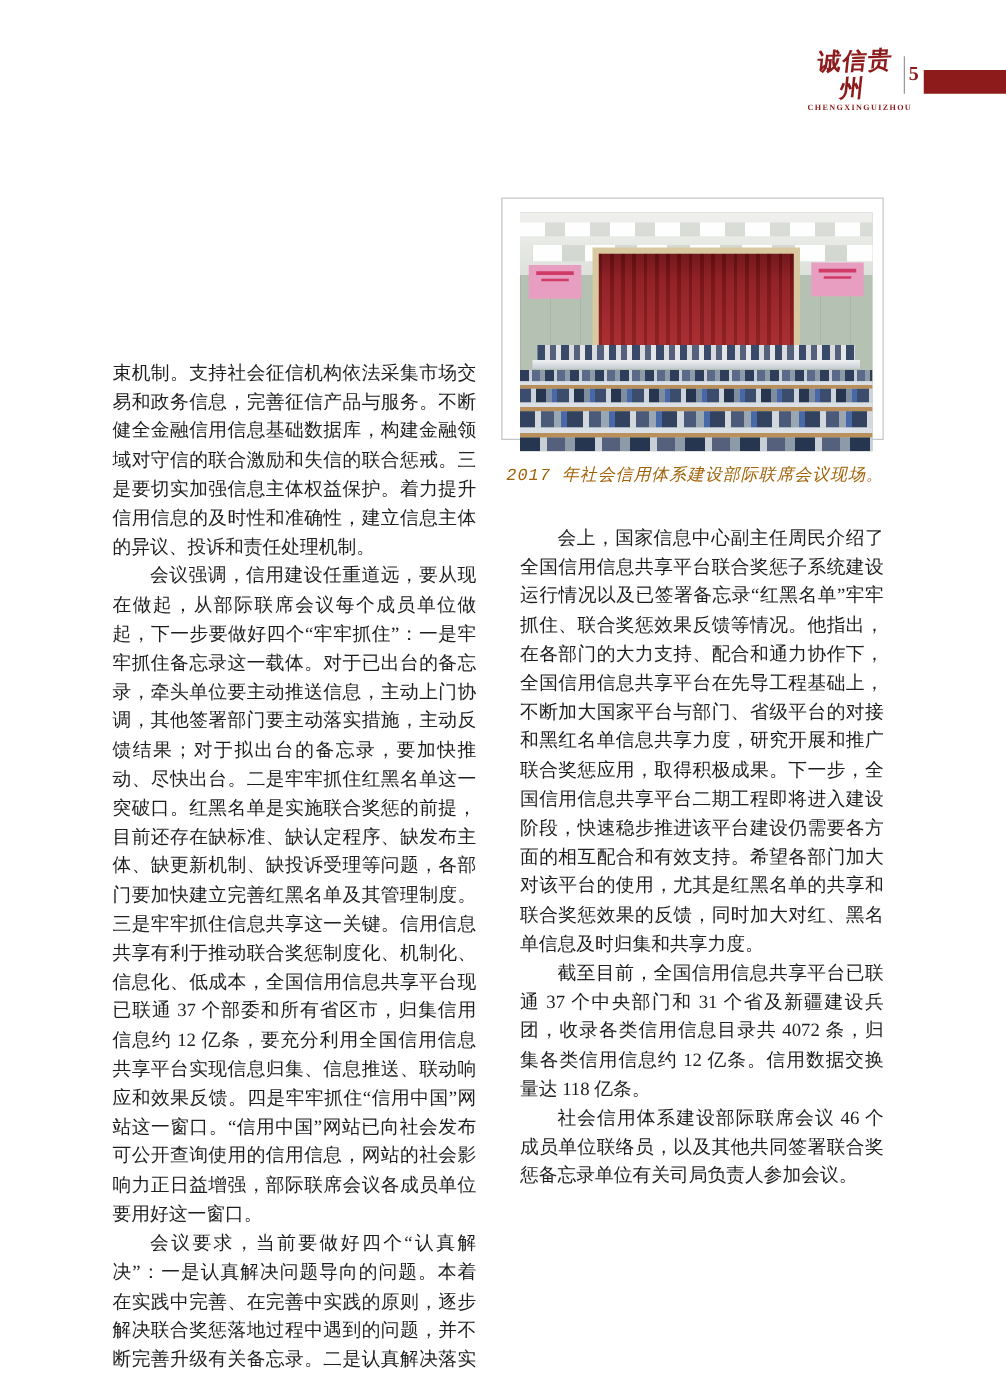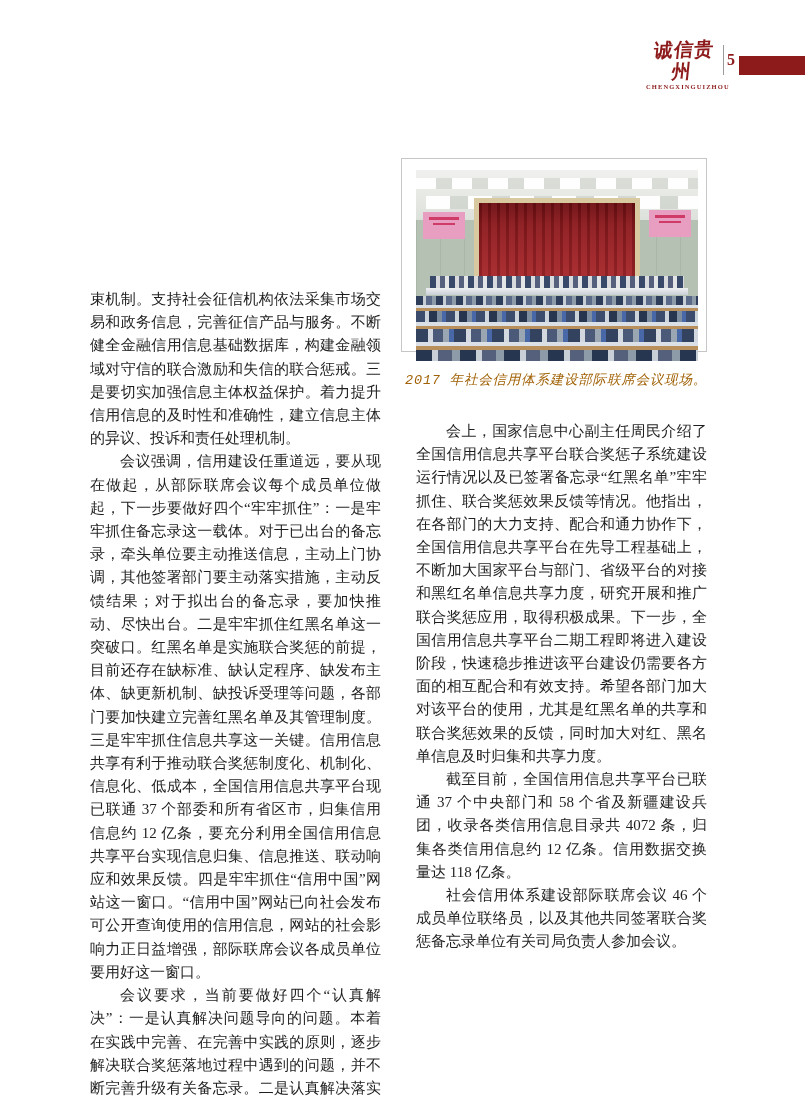--- a/index.html
+++ b/index.html
@@ -121,17 +121,17 @@
   </div>
   <div class="photo-caption">2017 年社会信用体系建设部际联席会议现场。</div>
 
   <div class="col col-left">
       <p class="">束机制。支持社会征信机构依法采集市场交易和政务信息，完善征信产品与服务。不断健全金融信用信息基础数据库，构建金融领域对守信的联合激励和失信的联合惩戒。三是要切实加强信息主体权益保护。着力提升信用信息的及时性和准确性，建立信息主体的异议、投诉和责任处理机制。</p>
       <p class="indent">会议强调，信用建设任重道远，要从现在做起，从部际联席会议每个成员单位做起，下一步要做好四个“牢牢抓住”：一是牢牢抓住备忘录这一载体。对于已出台的备忘录，牵头单位要主动推送信息，主动上门协调，其他签署部门要主动落实措施，主动反馈结果；对于拟出台的备忘录，要加快推动、尽快出台。二是牢牢抓住红黑名单这一突破口。红黑名单是实施联合奖惩的前提，目前还存在缺标准、缺认定程序、缺发布主体、缺更新机制、缺投诉受理等问题，各部门要加快建立完善红黑名单及其管理制度。三是牢牢抓住信息共享这一关键。信用信息共享有利于推动联合奖惩制度化、机制化、信息化、低成本，全国信用信息共享平台现已联通 37 个部委和所有省区市，归集信用信息约 12 亿条，要充分利用全国信用信息共享平台实现信息归集、信息推送、联动响应和效果反馈。四是牢牢抓住“信用中国”网站这一窗口。“信用中国”网站已向社会发布可公开查询使用的信用信息，网站的社会影响力正日益增强，部际联席会议各成员单位要用好这一窗口。</p>
       <p class="indent">会议要求，当前要做好四个“认真解决”：一是认真解决问题导向的问题。本着在实践中完善、在完善中实践的原则，逐步解决联合奖惩落地过程中遇到的问题，并不断完善升级有关备忘录。二是认真解决落实交办任务的问题。及时向党中央国务院报告联合奖惩落实情况，召开专题会议协调解决落实困难和问题，加大对联合奖惩宣传力度。三是认真解决工作力量不足的问题。一方面要通过内部</p>
     </div>
   <div class="col col-right">
       <p class="indent">会上，国家信息中心副主任周民介绍了全国信用信息共享平台联合奖惩子系统建设运行情况以及已签署备忘录“红黑名单”牢牢抓住、联合奖惩效果反馈等情况。他指出，在各部门的大力支持、配合和通力协作下，全国信用信息共享平台在先导工程基础上，不断加大国家平台与部门、省级平台的对接和黑红名单信息共享力度，研究开展和推广联合奖惩应用，取得积极成果。下一步，全国信用信息共享平台二期工程即将进入建设阶段，快速稳步推进该平台建设仍需要各方面的相互配合和有效支持。希望各部门加大对该平台的使用，尤其是红黑名单的共享和联合奖惩效果的反馈，同时加大对红、黑名单信息及时归集和共享力度。</p>
-      <p class="indent">截至目前，全国信用信息共享平台已联通 37 个中央部门和 58 个省及新疆建设兵团，收录各类信用信息目录共 4072 条，归集各类信用信息约 12 亿条。信用数据交换量达 118 亿条。</p>
+      <p class="indent">截至目前，全国信用信息共享平台已联通 37 个中央部门和 31 个省及新疆建设兵团，收录各类信用信息目录共 4072 条，归集各类信用信息约 12 亿条。信用数据交换量达 118 亿条。</p>
       <p class="indent">社会信用体系建设部际联席会议 46 个成员单位联络员，以及其他共同签署联合奖惩备忘录单位有关司局负责人参加会议。</p>
     </div>
 
 </div>
 
 </body></html>

